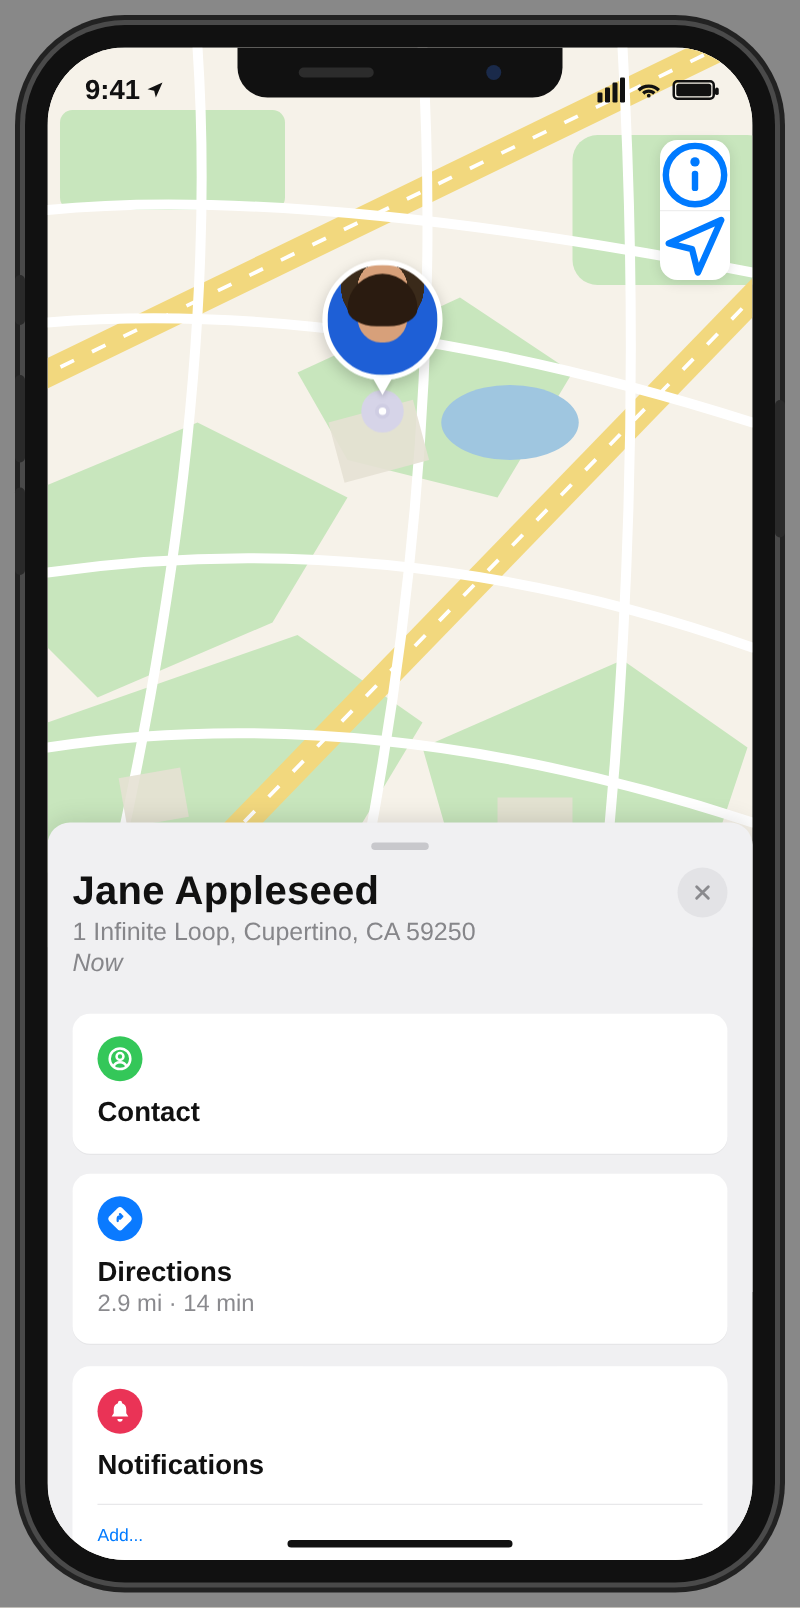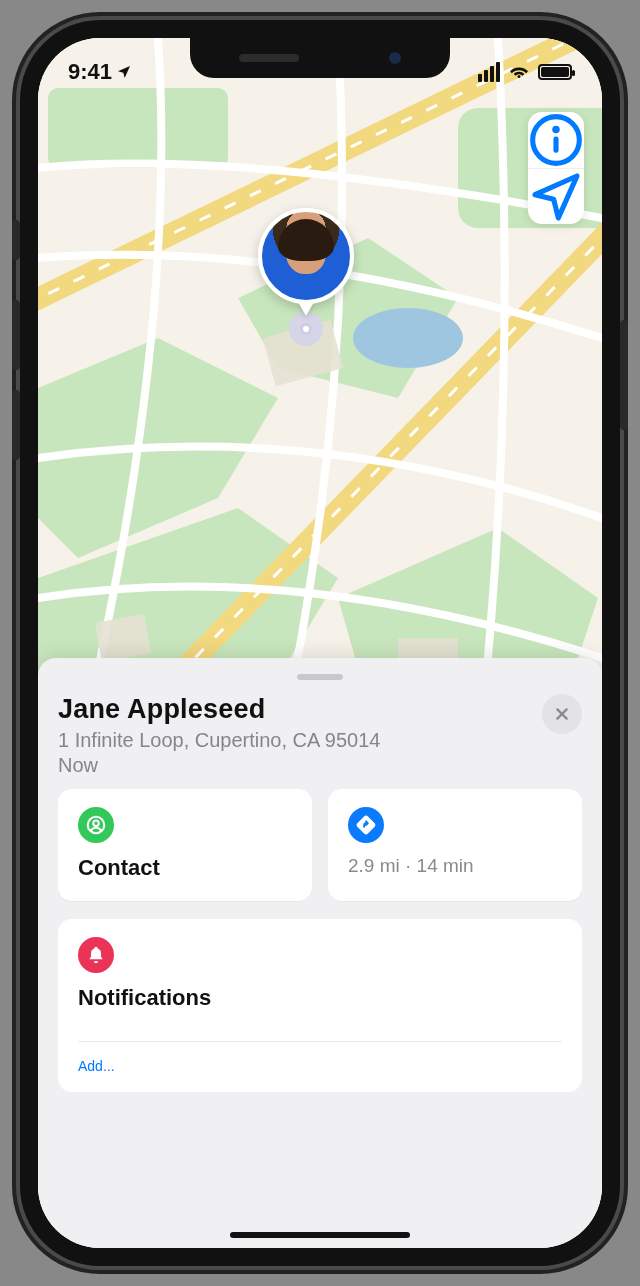--- a/index.html
+++ b/index.html
@@ -140,46 +140,46 @@
     top: 620px;
     background:#f0f0f2;
     border-top-left-radius:18px;
     border-top-right-radius:18px;
     box-shadow: 0 -2px 20px rgba(0,0,0,.12);
     padding: 10px 20px 0;
     z-index:350;
   }
   .grabber { width:46px; height:6px; background:#c8c8cc; border-radius:3px; margin:6px auto 14px; }
   .sheet-header { display:flex; align-items:flex-start; justify-content:space-between; }
-  .person-name { font-size:27px; font-weight:700; color:#111; letter-spacing:.2px;}
+  .person-name { font-size:32px; font-weight:700; color:#111; letter-spacing:.2px;}
   .person-addr { font-size:20px; color:#86868a; margin-top:4px;}
-  .person-time { font-size:20px; color:#86868a; margin-top:2px;}
+  .person-time { font-size:20px; color:#86868a; margin-top:2px;font-style:italic;}
   .close-btn {
     width:40px; height:40px; border-radius:50%;
     background:#e3e3e6;
     display:flex; align-items:center; justify-content:center;
     color:#8a8a8e; font-size:20px;
   }
-  .actions { display:flex; gap:16px; margin-top:12px; }
+  .actions { display:flex; gap:16px; margin-top:28px;flex-direction:column; }
   .action-card {
     flex:1; background:#fff; border-radius:14px;
     padding:18px 20px 20px;
     box-shadow: 0 1px 0 rgba(0,0,0,.04);
   }
   .action-card .ic { width:36px; height:36px; border-radius:50%; display:flex; align-items:center; justify-content:center; color:#fff; margin-bottom:12px;}
   .ic-contact { background:#34c759; }
   .ic-directions { background:#0a7aff; }
   .action-title { font-size:22px; font-weight:600; color:#111; }
   .action-sub { font-size:19px; color:#8a8a8e; margin-top:2px;}
   .notif-card {
     background:#fff; border-radius:14px; margin-top:18px;
     padding:18px 20px 0;
   }
   .ic-notif { width:36px; height:36px; border-radius:50%; background:#ea3356; display:flex; align-items:center; justify-content:center; color:#fff; margin-bottom:12px;}
-  .notif-title { font-size:22px; font-weight:600; color:#111; padding-bottom:30px; border-bottom:1px solid #e8e8ea;}
+  .notif-title { font-size:22px; font-weight:600; color:#111; padding-bottom:18px; border-bottom:1px solid #e8e8ea;}
   .add-link { font-size:14px; color:#007aff; padding:16px 0 18px; }
 
   .home-indicator {
     position:absolute; bottom:10px; left:50%; transform:translateX(-50%);
     width:180px; height:6px; background:#111; border-radius:3px; z-index:600;
   }
 </style>
 </head>
 <body>
 
@@ -284,21 +284,21 @@
           </div>
       </div>
     </div>
 
     <div class="sheet">
       <div class="grabber"></div>
 
       <div class="sheet-header">
         <div>
           <div class="person-name">Jane Appleseed</div>
-          <div class="person-addr">1 Infinite Loop, Cupertino, CA 95014</div>
+          <div class="person-addr">1 Infinite Loop, Cupertino, CA 59250</div>
           <div class="person-time">Now</div>
         </div>
         <div class="close-btn">
           <svg width="16" height="16" viewBox="0 0 24 24">
               <path stroke="#8a8a8e" stroke-width="3.4" stroke-linecap="round" d="M5 5 L19 19 M19 5 L5 19"></path>
             </svg>
         </div>
       </div>
 
       <div class="actions">
@@ -312,20 +312,21 @@
           </div>
           <div class="action-title">Contact</div>
         </div>
         <div class="action-card">
           <div class="ic ic-directions">
             <svg width="22" height="22" viewBox="0 0 24 24">
                 <rect x="4" y="4" width="16" height="16" rx="3" transform="rotate(45 12 12)" fill="#fff"></rect>
                 <path d="M10 14v-2a2 2 0 012-2h2m0 0l-2-2m2 2l-2 2" fill="none" stroke="#0a7aff" stroke-width="2" stroke-linecap="round" stroke-linejoin="round"></path>
               </svg>
           </div>
+          <div class="action-title">Directions</div>
           <div class="action-sub">2.9 mi · 14 min</div>
         </div>
       </div>
 
       <div class="notif-card">
         <div class="ic-notif">
           <svg width="20" height="20" viewBox="0 0 24 24">
               <path fill="#fff" d="M12 2a2 2 0 00-2 2v.3A6 6 0 006 10v4l-2 3h16l-2-3v-4a6 6 0 00-4-5.7V4a2 2 0 00-2-2zm0 20a2.5 2.5 0 002.5-2.5h-5A2.5 2.5 0 0012 22z"></path>
             </svg>
         </div>

